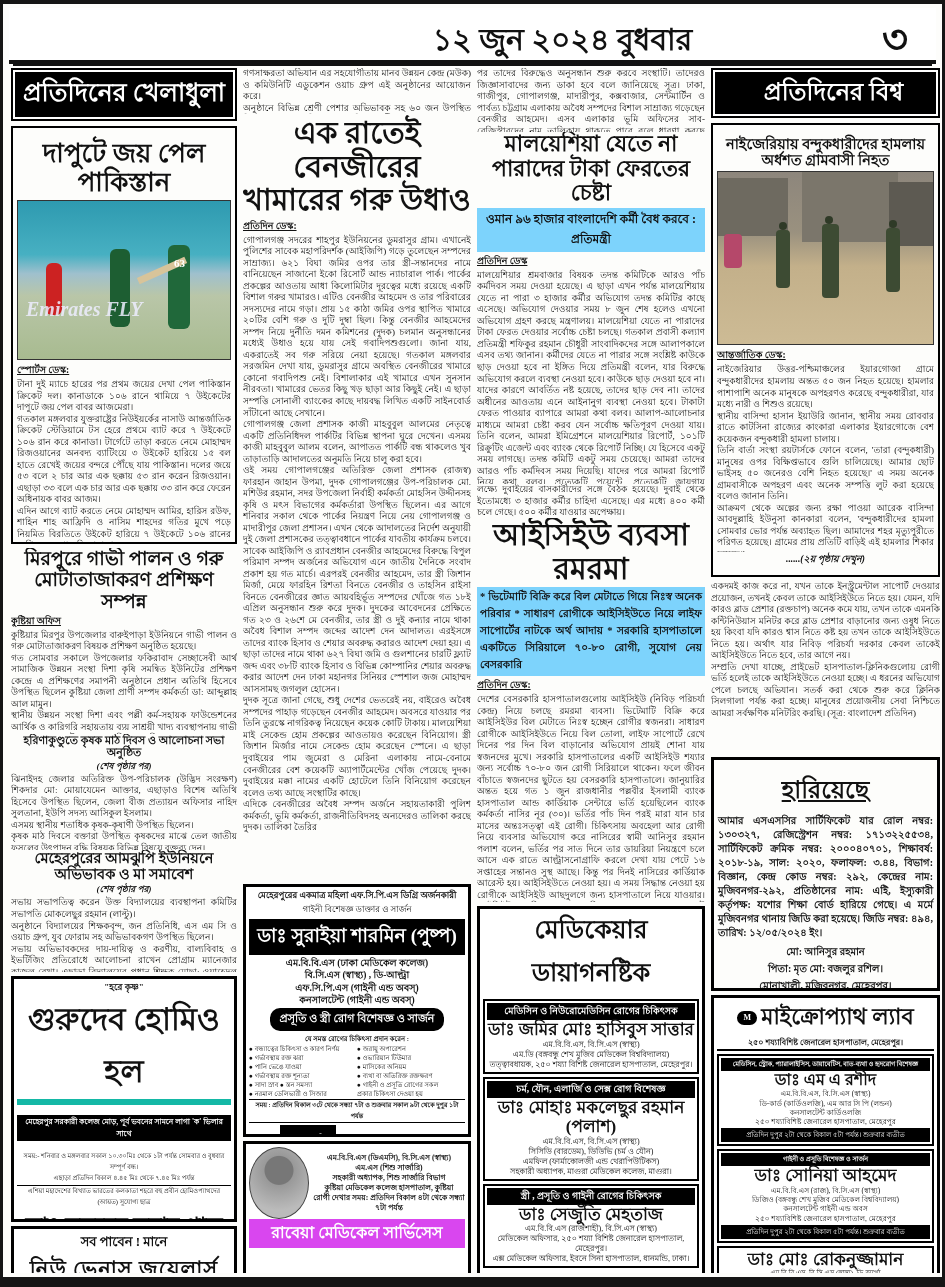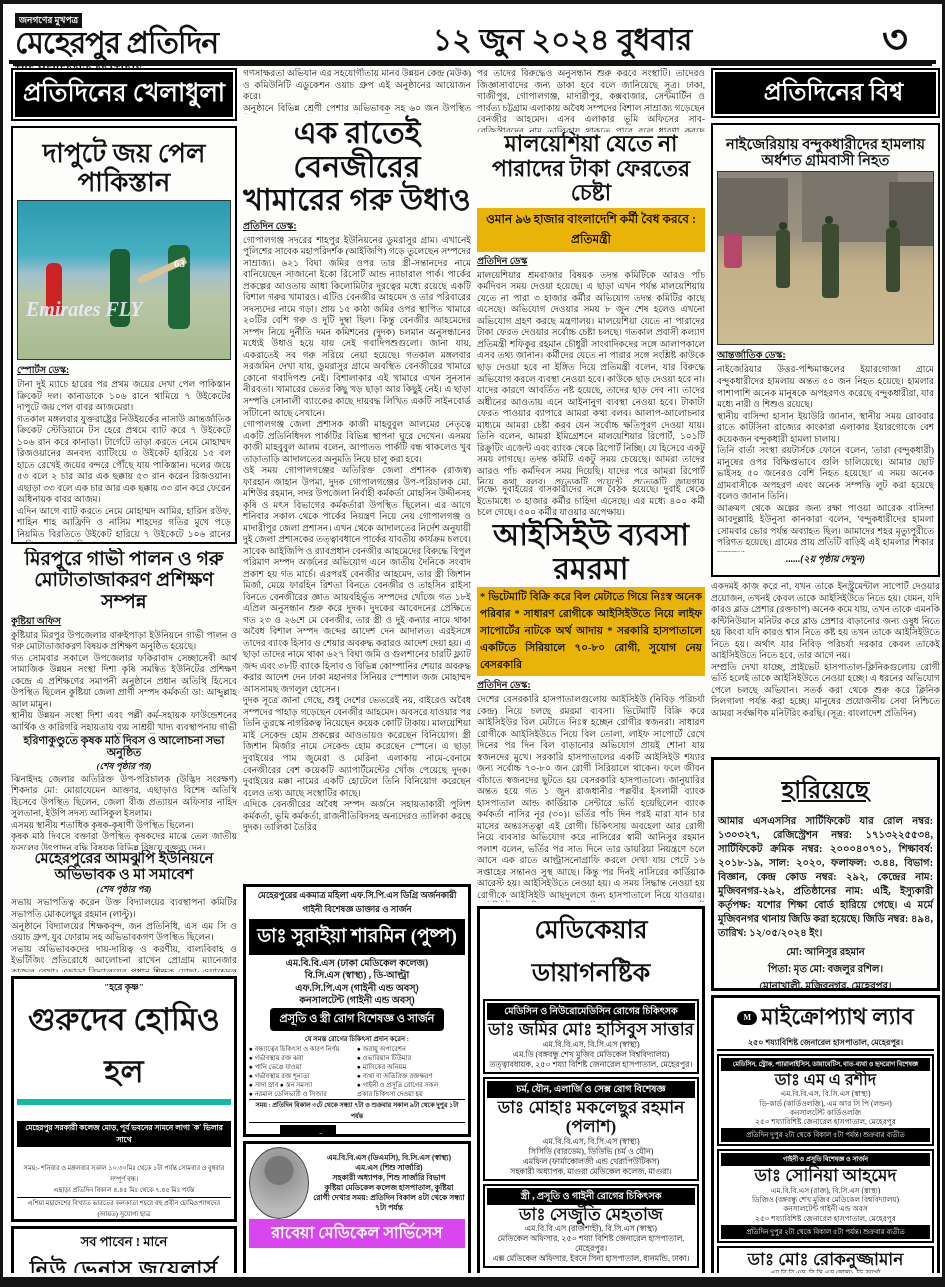--- a/index.html
+++ b/index.html
@@ -24,55 +24,50 @@
   .c4{left:708px;width:229px;}
   
   .secbanner{background:#000;color:#fff;text-align:center;font-weight:900;font-size:25px;
              border:2px solid #000;box-shadow:inset 0 0 0 2px #fff;padding:3px 0;margin-bottom:5px;}
   .story-box{border:2px solid #000;padding:11px 4px;margin-bottom:4px;}
   .h-big{font-weight:900;text-align:center;line-height:1.12;}
   .byline{font-weight:bold;text-decoration:underline;font-size:9.5px;margin:2px 0 1px;}
   .body{font-size:9px;line-height:1.28;text-align:justify;white-space:pre-line;}
   .cont{text-align:center;font-weight:bold;font-style:italic;font-size:9px;}
   .more{text-align:center;font-weight:bold;font-style:italic;font-size:9.5px;}
-  .grey{background:#eab308;font-weight:bold;padding:2px 3px;text-align:justify;}
+  .grey{background:#7dd3fc;font-weight:bold;padding:2px 3px;text-align:justify;}
   
   .photo{position:relative;border:1px solid #333;overflow:hidden;}
   .cricket{height:158px;background:linear-gradient(180deg,#2e9ab0 0%,#47b0c2 34%,#9fc0cd 46%,#b9c6a8 60%,#a8bb90 100%);}
   .cricket .adtext{position:absolute;left:8px;bottom:38px;color:#eef;font-weight:900;font-size:20px;font-style:italic;opacity:.85;}
   .player{position:absolute;border-radius:3px;}
   .nigeria{height:172px;background:linear-gradient(180deg,#8d867c 0%,#9a917f 35%,#c3b08a 55%,#cdbb95 100%);}
   .bld{position:absolute;background:#6e6a60;}
   .soldier{position:absolute;width:14px;border-radius:4px;background:#3d4b33;}
   .soldier:before{content:"";position:absolute;top:-8px;left:3px;width:8px;height:8px;border-radius:50%;background:#2f3a27;}
   
   .adbox{border:3px solid #000;margin-top:4px;padding:3px;text-align:center;background:#fff;}
-  .strip{background:#000;color:#fff;font-size:7.5px;font-weight:bold;padding:1px 2px;margin:16px 0;}
+  .strip{background:#000;color:#fff;font-size:7.5px;font-weight:bold;padding:1px 2px;margin:10px 0;}
   .adname{font-weight:900;}
   .pre{white-space:pre-line;}
   .docblk{border:2px solid #000;margin:3px 0;padding:2px;}
   .mc-label{background:#000;color:#fff;font-weight:bold;font-size:9.5px;padding:1px 2px;}
   .mc-name{font-size:17px;font-weight:900;line-height:1.15;}
   .mc-creds{font-size:8px;line-height:1.25;white-space:pre-line;}
   .timestrip{background:#000;color:#fff;font-size:7px;padding:1px 2px;margin-top:2px;}
-  .pill{background:#000;color:#fff;border-radius:4px;display:inline-block;padding:2px 10px;font-weight:bold;}
+  .pill{background:#000;color:#fff;border-radius:10px;display:inline-block;padding:2px 10px;font-weight:bold;}
   .circphoto{width:58px;height:70px;border-radius:50%;background:radial-gradient(circle at 50% 32%,#777 14px,#999 15px,#bbb 40px);border:1px solid #444;}
   .jewel{display:inline-block;width:30px;height:26px;background:linear-gradient(135deg,#e7c458,#b8860b);clip-path:polygon(50% 0,100% 35%,80% 100%,20% 100%,0 35%);}
 </style>
 </head>
 <body>
 
 <div class="page">
 
   <div class="hdr">
-    <div class="hdr-left">
-      <span class="tagline">জনগণের মুখপত্র</span><br>
-      <span class="masthead">মেহেরপুর প্রতিদিন</span><br>
-      <span class="mast-sub">THE MEHERPUR PRATIDIN</span>
-    </div>
     <div class="hdr-date">১২ জুন ২০২৪ বুধবার</div>
     <div class="hdr-page">৩</div>
   </div>
 
   <div class="col c1">
     <div class="secbanner">প্রতিদিনের খেলাধুলা</div>
 
     <div class="story-box" style="height:392px;overflow:hidden;">
       <div class="h-big" style="font-size:26px;">দাপুটে জয় পেল পাকিস্তান</div>
       <div class="photo cricket" style="margin:3px 0;">
@@ -158,21 +153,21 @@
       <div class="byline">প্রতিদিন ডেস্ক:</div>
       <div class="body">গোপালগঞ্জ সদরের শাহপুর ইউনিয়নের ডুমরাসুর গ্রাম। এখানেই পুলিশের সাবেক মহাপরিদর্শক (আইজিপি) গড়ে তুলেছেন সম্পদের সাম্রাজ্য। ৬২১ বিঘা জমির ওপর তার স্ত্রী-সন্তানদের নামে বানিয়েছেন সাজানো ইকো রিসোর্ট আন্ড ন্যাচারাল পার্ক। পার্কের প্রকল্পের আওতায় আধা কিলোমিটার দূরত্বের মধ্যে রয়েছে একটি বিশাল গরুর খামারও। এটিও বেনজীর আহমেদ ও তার পরিবারের সদস্যদের নামে গড়া। প্রায় ১৫ কাঠা জমির ওপর স্থাপিত খামারে ২০টির বেশি গরু ও দুটি দুম্বা ছিল। কিন্তু বেনজীর আহমেদের সম্পদ নিয়ে দুর্নীতি দমন কমিশনের (দুদক) চলমান অনুসন্ধানের মধ্যেই উধাও হয়ে যায় সেই গবাদিপশুগুলো। জানা যায়, একরাতেই সব গরু সরিয়ে নেয়া হয়েছে। গতকাল মঙ্গলবার সরজমিন দেখা যায়, ডুমরাসুর গ্রামে অবস্থিত বেনজীরের খামারে কোনো গবাদিপশু নেই। বিশালাকার এই খামারে এখন সুনসান নীরবতা। খামারের ভেতর কিছু খড় ছাড়া আর কিছুই নেই। এ ছাড়া সম্পত্তি সোনালী ব্যাংকের কাছে দায়বদ্ধ লিখিত একটি সাইনবোর্ড সাঁটানো আছে সেখানে।
 গোপালগঞ্জ জেলা প্রশাসক কাজী মাহবুবুল আলমের নেতৃত্বে একটি প্রতিনিধিদল পার্কটির বিভিন্ন স্থাপনা ঘুরে দেখেন। এসময় কাজী মাহবুবুল আলম বলেন, আপাতত পার্কটি বন্ধ থাকলেও খুব তাড়াতাড়ি আদালতের অনুমতি নিয়ে চালু করা হবে।
 ওই সময় গোপালগঞ্জের অতিরিক্ত জেলা প্রশাসক (রাজস্ব) ফারহান জাহান উপমা, দুদক গোপালগঞ্জের উপ-পরিচালক মো. মশিউর রহমান, সদর উপজেলা নির্বাহী কর্মকর্তা মোহসিন উদ্দীনসহ কৃষি ও মৎস বিভাগের কর্মকর্তারা উপস্থিত ছিলেন। এর আগে শনিবার সকাল থেকে পার্কের নিয়ন্ত্রণ নিয়ে নেয় গোপালগঞ্জ ও মাদারীপুর জেলা প্রশাসন। এখন থেকে আদালতের নির্দেশ অনুযায়ী দুই জেলা প্রশাসকের তত্ত্বাবধানে পার্কের যাবতীয় কার্যক্রম চলবে। সাবেক আইজিপি ও র‍্যাবপ্রধান বেনজীর আহমেদের বিরুদ্ধে বিপুল পরিমাণ সম্পদ অর্জনের অভিযোগ এনে জাতীয় দৈনিকে সংবাদ প্রকাশ হয় গত মার্চে। এরপরই বেনজীর আহমেদ, তার স্ত্রী জিশান মির্জা, মেয়ে ফারহিন রিশতা বিনতে বেনজীর ও তাহসিন রাইসা বিনতে বেনজীরের জ্ঞাত আয়বহির্ভূত সম্পদের খোঁজে গত ১৮ই এপ্রিল অনুসন্ধান শুরু করে দুদক। দুদকের আবেদনের প্রেক্ষিতে গত ২৩ ও ২৬শে মে বেনজীর, তার স্ত্রী ও দুই কন্যার নামে থাকা অবৈধ বিশাল সম্পদ জব্দের আদেশ দেন আদালত। এরইসঙ্গে তাদের ব্যাংক হিসাব ও শেয়ার অবরুদ্ধ করারও আদেশ দেয়া হয়। এ ছাড়া তাদের নামে থাকা ৬২৭ বিঘা জমি ও গুলশানের চারটি ফ্ল্যাট জব্দ এবং ৩৮টি ব্যাংক হিসাব ও বিভিন্ন কোম্পানির শেয়ার অবরুদ্ধ করার আদেশ দেন ঢাকা মহানগর সিনিয়র স্পেশাল জজ মোহাম্মদ আসসামছ জগলুল হোসেন।
 দুদক সূত্রে জানা গেছে, শুধু দেশের ভেতরেই নয়, বাইরেও অবৈধ সম্পদের পাহাড় গড়েছেন বেনজীর আহমেদ। অবসরে যাওয়ার পর তিনি তুরস্কে নাগরিকত্ব নিয়েছেন কয়েক কোটি টাকায়। মালয়েশিয়া মাই সেকেন্ড হোম প্রকল্পের আওতায়ও করেছেন বিনিয়োগ। স্ত্রী জিশান মির্জার নামে সেকেন্ড হোম করেছেন স্পেনে। এ ছাড়া দুবাইয়ের পাম জুমেরা ও মেরিনা এলাকায় নামে-বেনামে বেনজীরের বেশ কয়েকটি অ্যাপার্টমেন্টের খোঁজ পেয়েছে দুদক। দুবাইয়ের মক্কা নামের একটি হোটেলে তিনি বিনিয়োগ করেছেন বলেও তথ্য আছে সংস্থাটির কাছে।
 এদিকে বেনজীরের অবৈধ সম্পদ অর্জনে সহায়তাকারী পুলিশ কর্মকর্তা, ভূমি কর্মকর্তা, রাজনীতিবিদসহ অন্যদেরও তালিকা করছে দুদক। তালিকা তৈরির</div>
     </div>
 
     <div class="adbox" style="height:242px;overflow:hidden;padding-top:2px;">
       <div style="font-size:8.6px;font-weight:bold;">মেহেরপুরের একমাত্র মহিলা এফ.সি.পি.এস ডিগ্রি অর্জনকারী</div>
-      <div style="font-size:8.6px;font-weight:bold;">গাইনী বিশেষজ্ঞ ডাক্তার ও সার্জন</div>
+      <div style="font-size:8.6px;font-weight:normal;">গাইনী বিশেষজ্ঞ ডাক্তার ও সার্জন</div>
       <div style="background:#000;color:#fff;font-weight:900;font-size:19px;padding:2px;margin:2px 0;">ডাঃ সুরাইয়া শারমিন (পুষ্প)</div>
       <div class="pre" style="font-size:9.5px;font-weight:bold;line-height:1.3;">এম.বি.বি.এস (ঢাকা মেডিকেল কলেজ)
 বি.সি.এস (স্বাস্থ্য) , ডি-আল্ট্রা
 এফ.সি.পি.এস (গাইনী এন্ড অবস্)
 কনসালটেন্ট (গাইনী এন্ড অবস্)</div>
       <div class="pill" style="font-size:11px;margin:2px 0;">প্রসূতি ও স্ত্রী রোগ বিশেষজ্ঞ ও সার্জন</div>
       <div style="font-size:6.8px;font-weight:bold;">যে সমস্ত রোগের চিকিৎসা প্রদান করেন :</div>
       <div style="display:flex;text-align:left;">
         <div class="pre" style="width:50%;font-size:6.6px;line-height:1.35;">● বন্ধ্যাত্বের চিকিৎসা ও কারণ নির্ণয়
 ● গর্ভাবস্থায় রক্ত ঝরা

